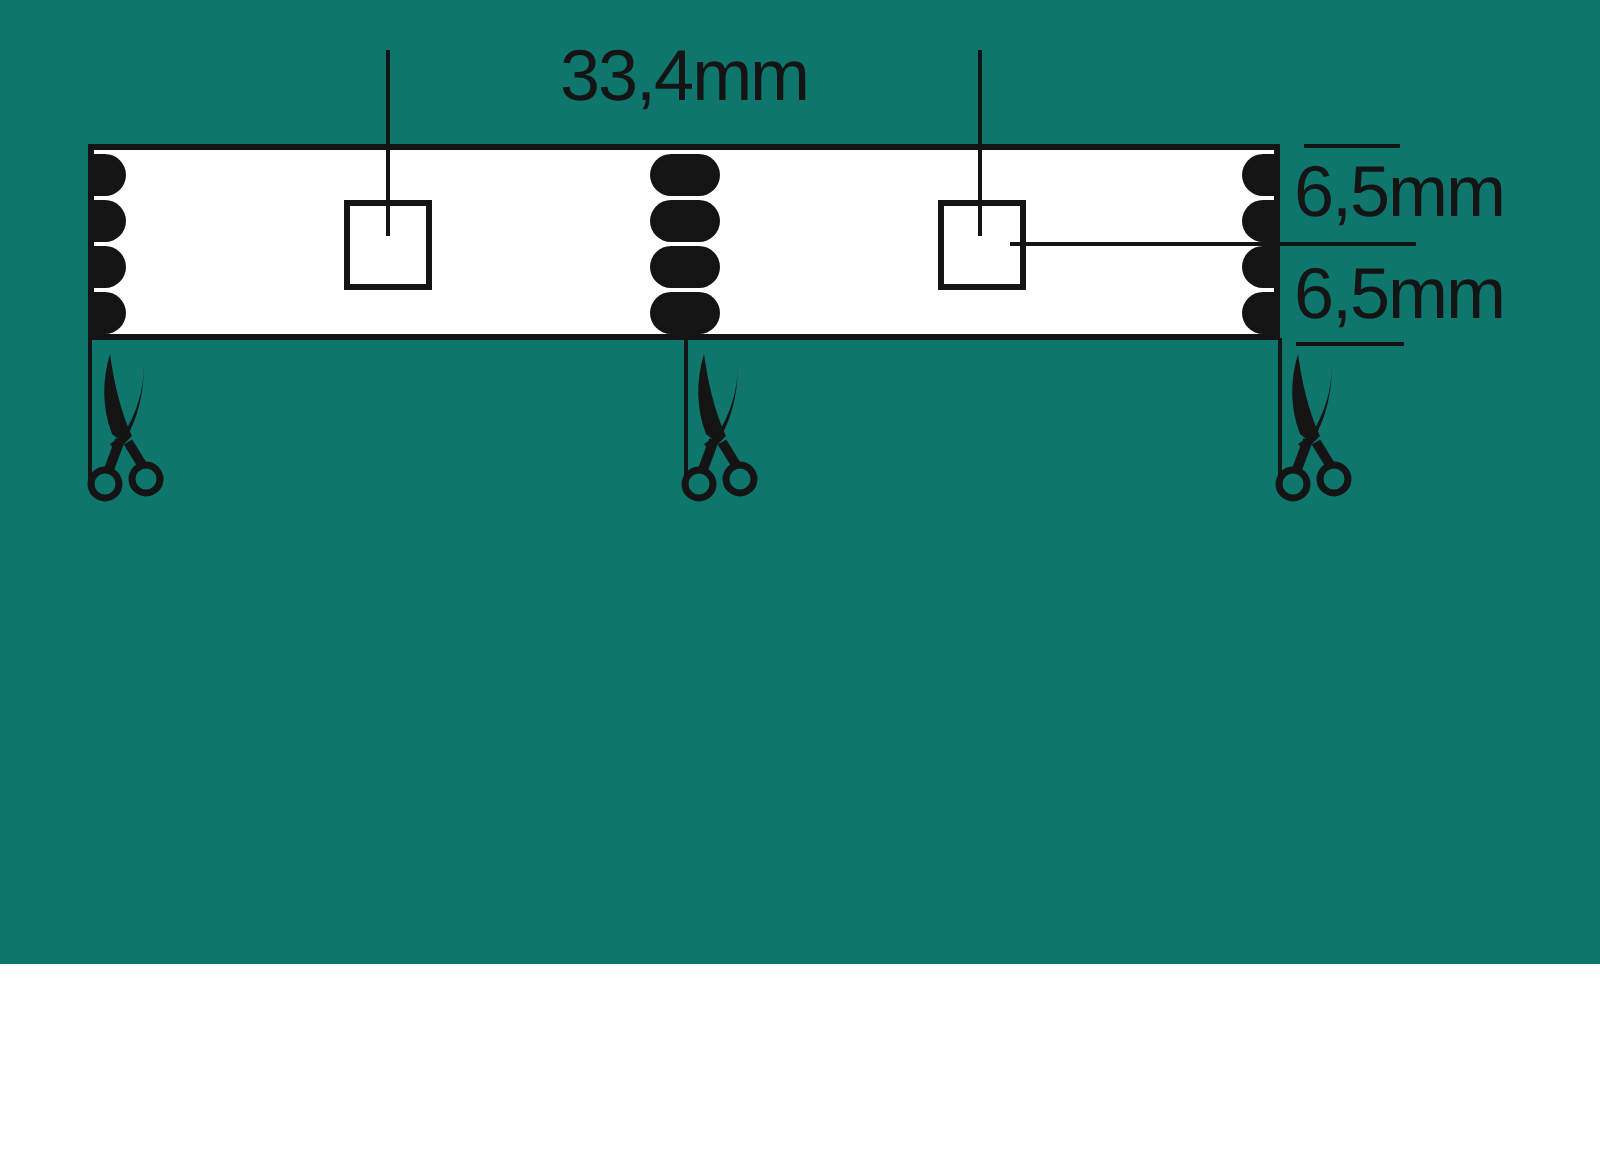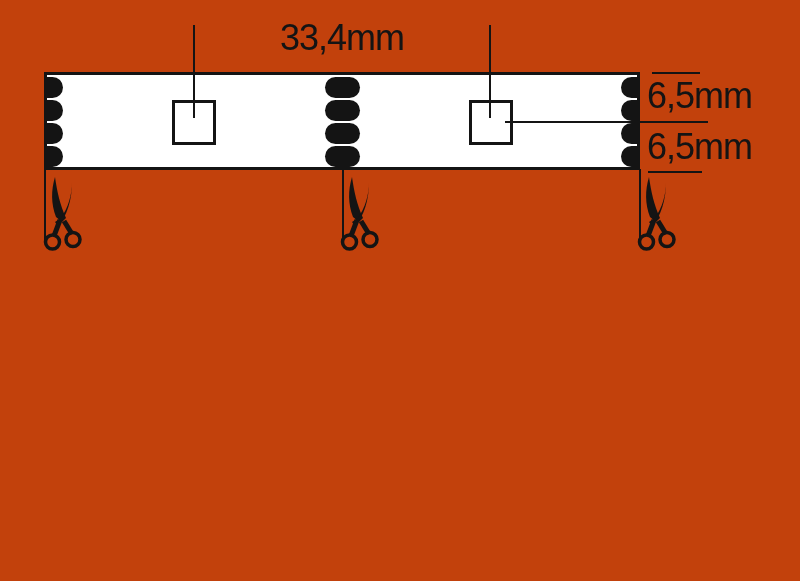--- a/index.html
+++ b/index.html
@@ -1,17 +1,17 @@
 <!DOCTYPE html>
 <html><head>
 <meta charset="utf-8">
 <style>
   html,body{margin:0;padding:0;background:#ffffff;}
   #canvas{
-    position:relative;width:800px;height:581px;background:#c2410c;overflow:hidden;
+    position:relative;width:800px;height:482px;background:#0f766e;overflow:hidden;
     font-family:"Liberation Sans","DejaVu Sans",sans-serif;color:#141414;
   }
   .abs{position:absolute;}
   .line{position:absolute;background:#141414;}
   .label{
     position:absolute;color:#141414;white-space:nowrap;line-height:1;
     letter-spacing:-1px;
   }
   .fs36{font-size:36px;}
 

